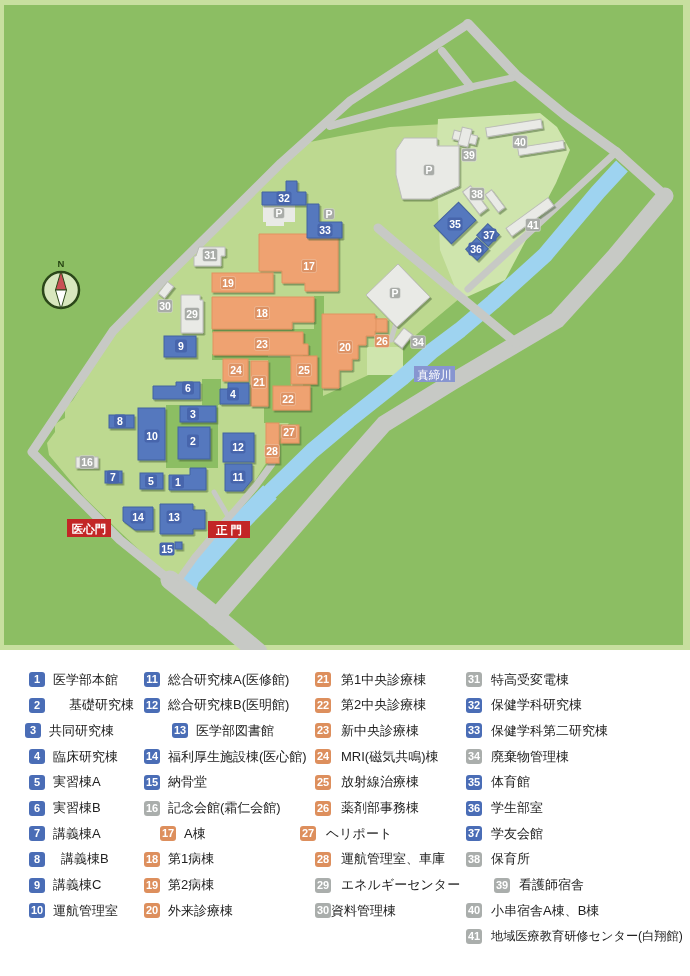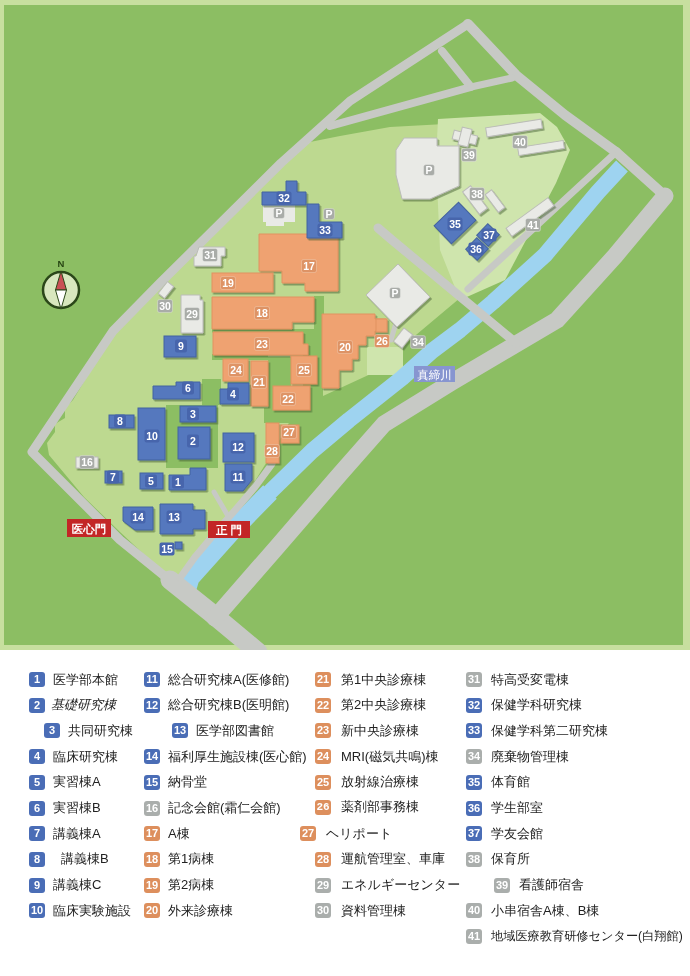--- a/index.html
+++ b/index.html
@@ -431,77 +431,77 @@
   <g>
     <rect x="208" y="521" width="42" height="17" fill="#c32626"></rect>
     <text x="229" y="534" font-size="11.5" font-weight="bold" fill="#ffffff" text-anchor="middle">正 門</text>
   </g>
 </svg>
 
 <div id="legend">
 
 <div class="leg" style="left:29px;top:669.8px;"><span class="sq bl">1</span><span class="lb" style="margin-left:8px;">医学部本館</span></div>
 
-<div class="leg" style="left:29px;top:695.5px;"><span class="sq bl">2</span><span class="lb" style="margin-left:6px;font-style:italic;">基礎研究棟</span></div>
-
-<div class="leg" style="left:44px;top:721.2px;"><span class="sq bl">3</span><span class="lb" style="margin-left:8px;">共同研究棟</span></div>
+<div class="leg" style="left:29px;top:695.5px;"><span class="sq bl">2</span><span class="lb" style="margin-left:24px;">基礎研究棟</span></div>
+
+<div class="leg" style="left:25px;top:721.2px;"><span class="sq bl">3</span><span class="lb" style="margin-left:8px;">共同研究棟</span></div>
 
 <div class="leg" style="left:29px;top:746.9px;"><span class="sq bl">4</span><span class="lb" style="margin-left:8px;">臨床研究棟</span></div>
 
 <div class="leg" style="left:29px;top:772.6px;"><span class="sq bl">5</span><span class="lb" style="margin-left:8px;">実習棟A</span></div>
 
 <div class="leg" style="left:29px;top:798.3px;"><span class="sq bl">6</span><span class="lb" style="margin-left:8px;">実習棟B</span></div>
 
 <div class="leg" style="left:29px;top:824.0px;"><span class="sq bl">7</span><span class="lb" style="margin-left:8px;">講義棟A</span></div>
 
 <div class="leg" style="left:29px;top:849.7px;"><span class="sq bl">8</span><span class="lb" style="margin-left:16px;">講義棟B</span></div>
 
 <div class="leg" style="left:29px;top:875.4px;"><span class="sq bl">9</span><span class="lb" style="margin-left:8px;">講義棟C</span></div>
 
-<div class="leg" style="left:29px;top:901.1px;"><span class="sq bl">10</span><span class="lb" style="margin-left:8px;">臨床実験施設</span></div>
+<div class="leg" style="left:29px;top:901.1px;"><span class="sq bl">10</span><span class="lb" style="margin-left:8px;">運航管理室</span></div>
 
 <div class="leg" style="left:144px;top:669.8px;"><span class="sq bl">11</span><span class="lb" style="margin-left:8px;">総合研究棟A(医修館)</span></div>
 
 <div class="leg" style="left:144px;top:695.5px;"><span class="sq bl">12</span><span class="lb" style="margin-left:8px;">総合研究棟B(医明館)</span></div>
 
 <div class="leg" style="left:144px;top:721.2px;padding-left:28px;"><span class="sq bl">13</span><span class="lb" style="margin-left:8px;">医学部図書館</span></div>
 
 <div class="leg" style="left:144px;top:746.9px;"><span class="sq bl">14</span><span class="lb" style="margin-left:8px;">福利厚生施設棟(医心館)</span></div>
 
 <div class="leg" style="left:144px;top:772.6px;"><span class="sq bl">15</span><span class="lb" style="margin-left:8px;">納骨堂</span></div>
 
 <div class="leg" style="left:144px;top:798.3px;"><span class="sq gr">16</span><span class="lb" style="margin-left:8px;">記念会館(霜仁会館)</span></div>
 
-<div class="leg" style="left:144px;top:824.0px;"><span class="sq or">17</span><span class="lb" style="margin-left:8px;">A棟</span></div>
+<div class="leg" style="left:160px;top:824.0px;"><span class="sq or">17</span><span class="lb" style="margin-left:8px;">A棟</span></div>
 
 <div class="leg" style="left:144px;top:849.7px;"><span class="sq or">18</span><span class="lb" style="margin-left:8px;">第1病棟</span></div>
 
 <div class="leg" style="left:144px;top:875.4px;"><span class="sq or">19</span><span class="lb" style="margin-left:8px;">第2病棟</span></div>
 
 <div class="leg" style="left:144px;top:901.1px;text-decoration:underline;"><span class="sq or">20</span><span class="lb" style="margin-left:8px;">外来診療棟</span></div>
 
 <div class="leg" style="left:315px;top:669.8px;"><span class="sq or">21</span><span class="lb" style="margin-left:10px;">第1中央診療棟</span></div>
 
 <div class="leg" style="left:315px;top:695.5px;"><span class="sq or">22</span><span class="lb" style="margin-left:10px;">第2中央診療棟</span></div>
 
 <div class="leg" style="left:315px;top:721.2px;"><span class="sq or">23</span><span class="lb" style="margin-left:10px;">新中央診療棟</span></div>
 
 <div class="leg" style="left:315px;top:746.9px;"><span class="sq or">24</span><span class="lb" style="margin-left:10px;">MRI(磁気共鳴)棟</span></div>
 
 <div class="leg" style="left:315px;top:772.6px;"><span class="sq or">25</span><span class="lb" style="margin-left:10px;">放射線治療棟</span></div>
 
-<div class="leg" style="left:315px;top:798.3px;font-family:Liberation Mono, monospace;"><span class="sq or">26</span><span class="lb" style="margin-left:10px;">薬剤部事務棟</span></div>
+<div class="leg" style="left:315px;top:798.3px;"><span class="sq or">26</span><span class="lb" style="margin-left:10px;">薬剤部事務棟</span></div>
 
 <div class="leg" style="left:300px;top:824.0px;"><span class="sq or">27</span><span class="lb" style="margin-left:10px;">ヘリポート</span></div>
 
 <div class="leg" style="left:315px;top:849.7px;"><span class="sq or">28</span><span class="lb" style="margin-left:10px;">運航管理室、車庫</span></div>
 
 <div class="leg" style="left:315px;top:875.4px;"><span class="sq gr">29</span><span class="lb" style="margin-left:10px;">エネルギーセンター</span></div>
 
-<div class="leg" style="left:315px;top:901.1px;"><span class="sq gr">30</span><span class="lb" style="margin-left:10px;">資料管理棟</span></div>
+<div class="leg" style="left:315px;top:901.1px;"><span class="sq gr">30</span><span class="lb" style="">資料管理棟</span></div>
 
 <div class="leg" style="left:466px;top:669.8px;"><span class="sq gr">31</span><span class="lb" style="margin-left:9px;">特高受変電棟</span></div>
 
 <div class="leg" style="left:466px;top:695.5px;"><span class="sq bl">32</span><span class="lb" style="margin-left:9px;">保健学科研究棟</span></div>
 
 <div class="leg" style="left:466px;top:721.2px;"><span class="sq bl">33</span><span class="lb" style="margin-left:9px;">保健学科第二研究棟</span></div>
 
 <div class="leg" style="left:466px;top:746.9px;"><span class="sq gr">34</span><span class="lb" style="margin-left:9px;">廃棄物管理棟</span></div>
 
 <div class="leg" style="left:466px;top:772.6px;"><span class="sq bl">35</span><span class="lb" style="margin-left:9px;">体育館</span></div>

